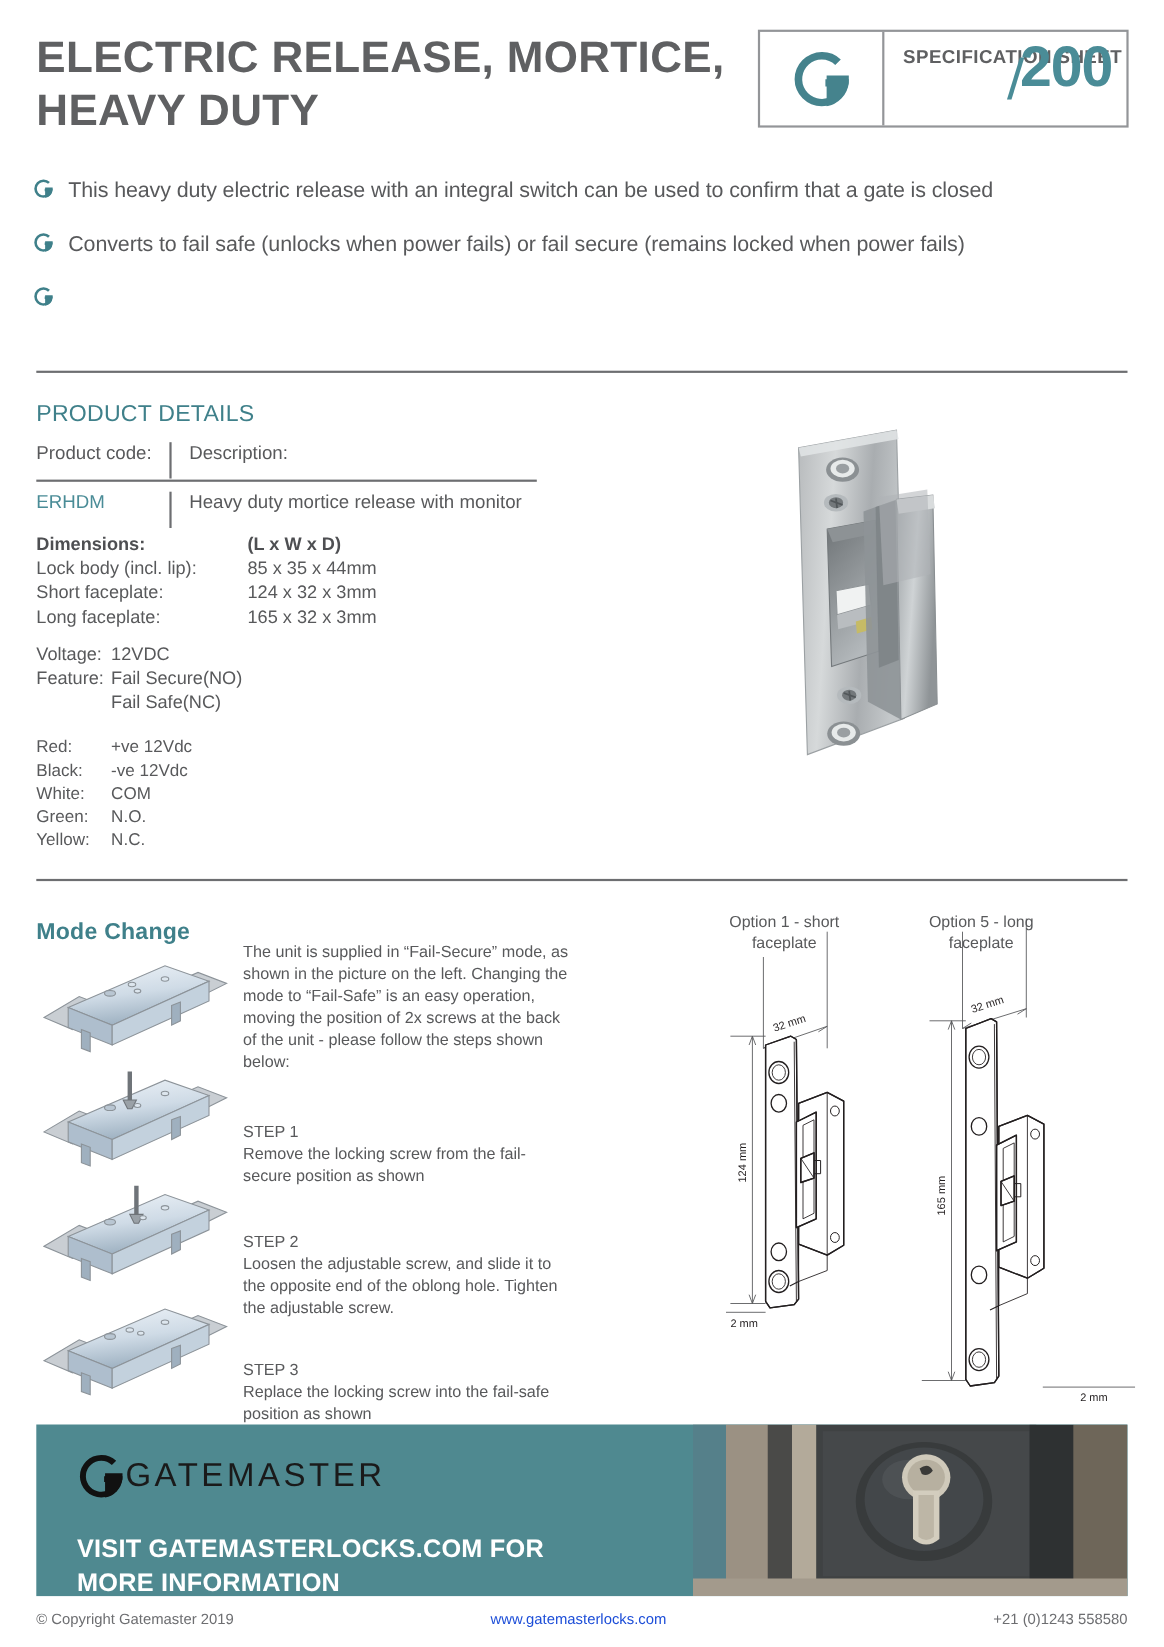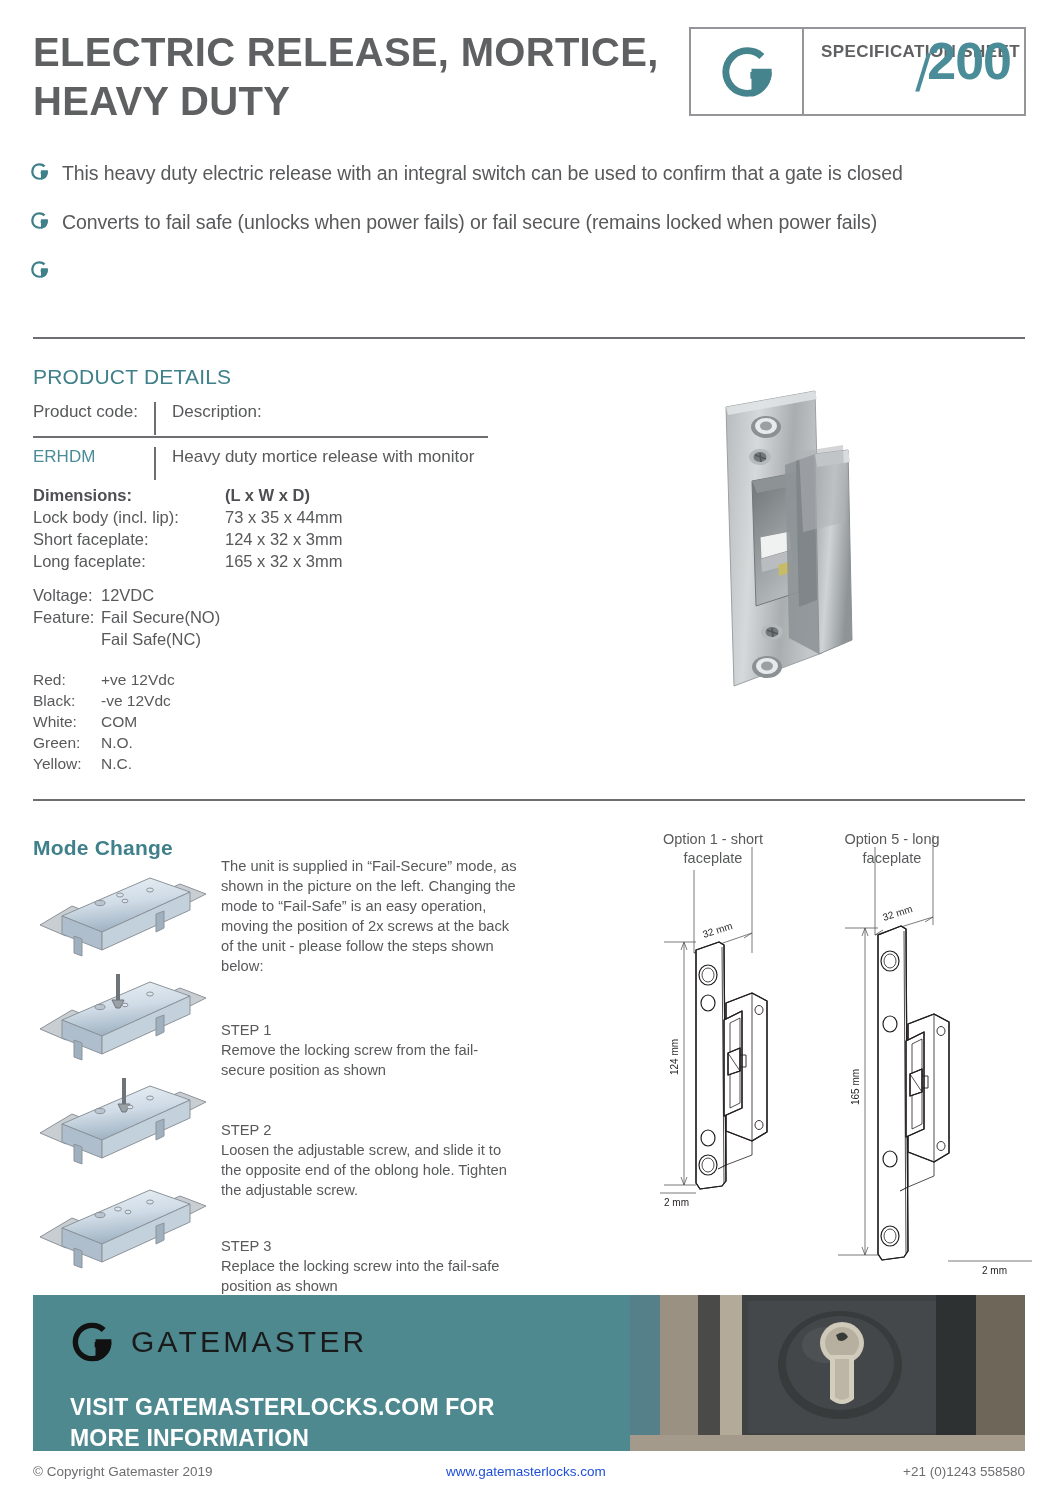--- a/index.html
+++ b/index.html
@@ -116,21 +116,21 @@
   .dt2 { left: 817px; top: 830px; }
 
   
   .banner {
     position: absolute; left: 33px; top: 1295px; width: 992px; height: 156px;
     background: #4f8990; overflow: hidden;
   }
   .banner-photo { position: absolute; right: 0; top: 0; width: 395px; height: 156px; }
   .banner-logo { position: absolute; left: 37px; top: 25px; display: flex; align-items: center; }
   .banner-word {
-    margin-left: 17px; font-size: 30px; letter-spacing: 3.2px;
+    font-size: 30px; letter-spacing: 3.2px;
     color: #1a1a1a; font-weight: 400;
   }
   .banner-cta {
     position: absolute; left: 37px; top: 97px; width: 430px;
     font-size: 23px; font-weight: bold; color: #ffffff;
     line-height: 1.33; letter-spacing: 0.2px;
   }
 
   
   .footer { position: absolute; left: 33px; top: 1464px; width: 992px; height: 22px; }
@@ -219,21 +219,21 @@
   </div>
   <div class="pd-underline"></div>
 
   <div class="dims">
     <div class="dim-row">
       <div class="dim-label bolded">Dimensions:</div>
       <div class="dim-val bolded">(L x W x D)</div>
     </div>
     <div class="dim-row">
       <div class="dim-label">Lock body (incl. lip):</div>
-      <div class="dim-val">73 x 35 x 44mm</div>
+      <div class="dim-val">85 x 35 x 44mm</div>
     </div>
     <div class="dim-row">
       <div class="dim-label">Short faceplate:</div>
       <div class="dim-val">124 x 32 x 3mm</div>
     </div>
     <div class="dim-row">
       <div class="dim-label">Long faceplate:</div>
       <div class="dim-val">165 x 32 x 3mm</div>
     </div>
   </div>

